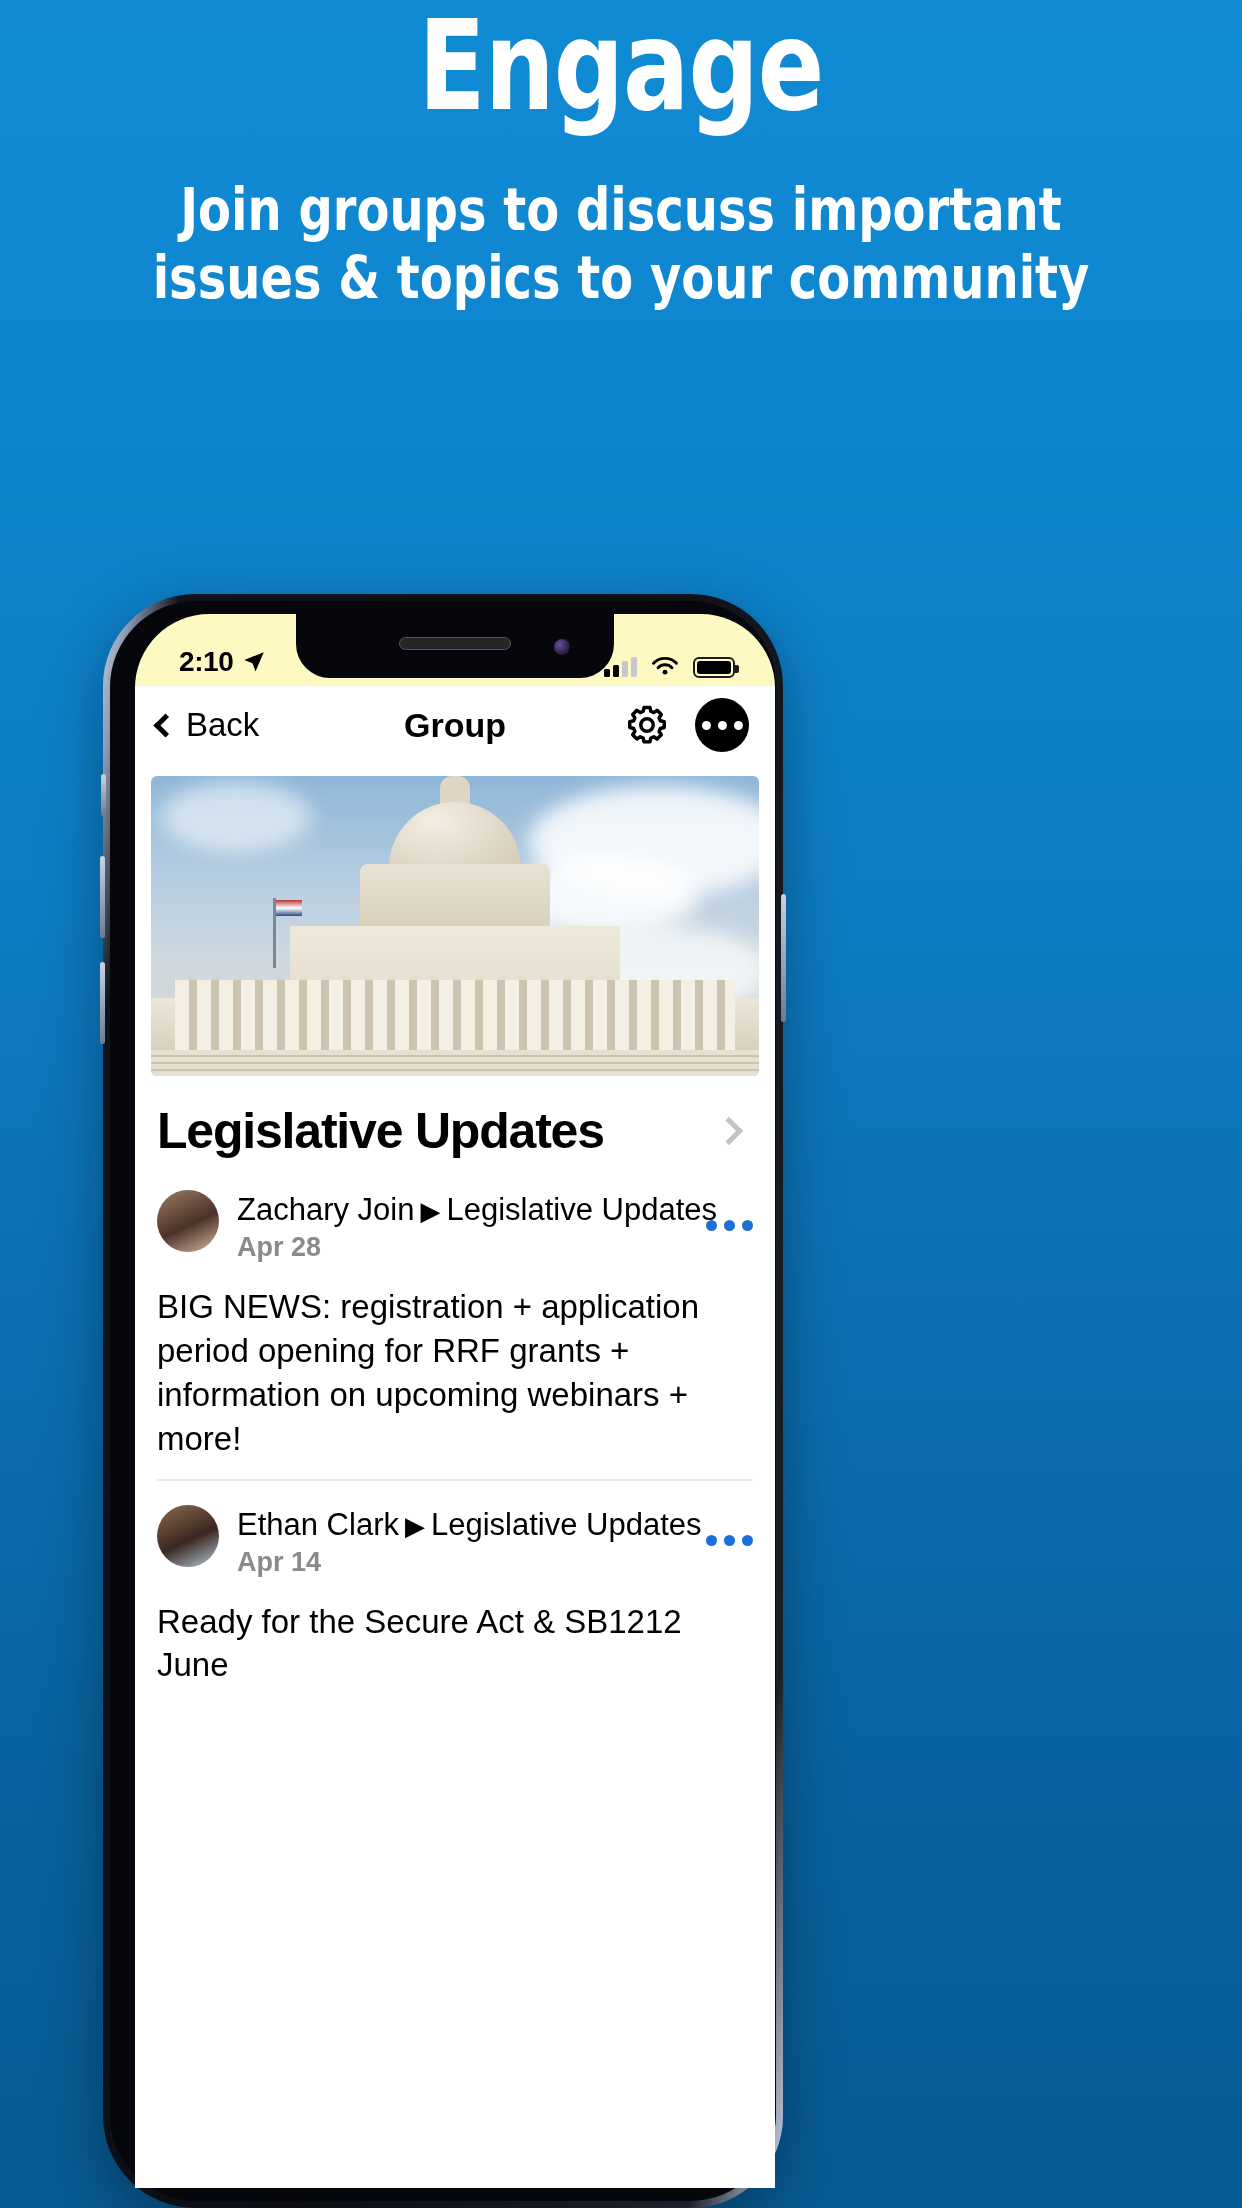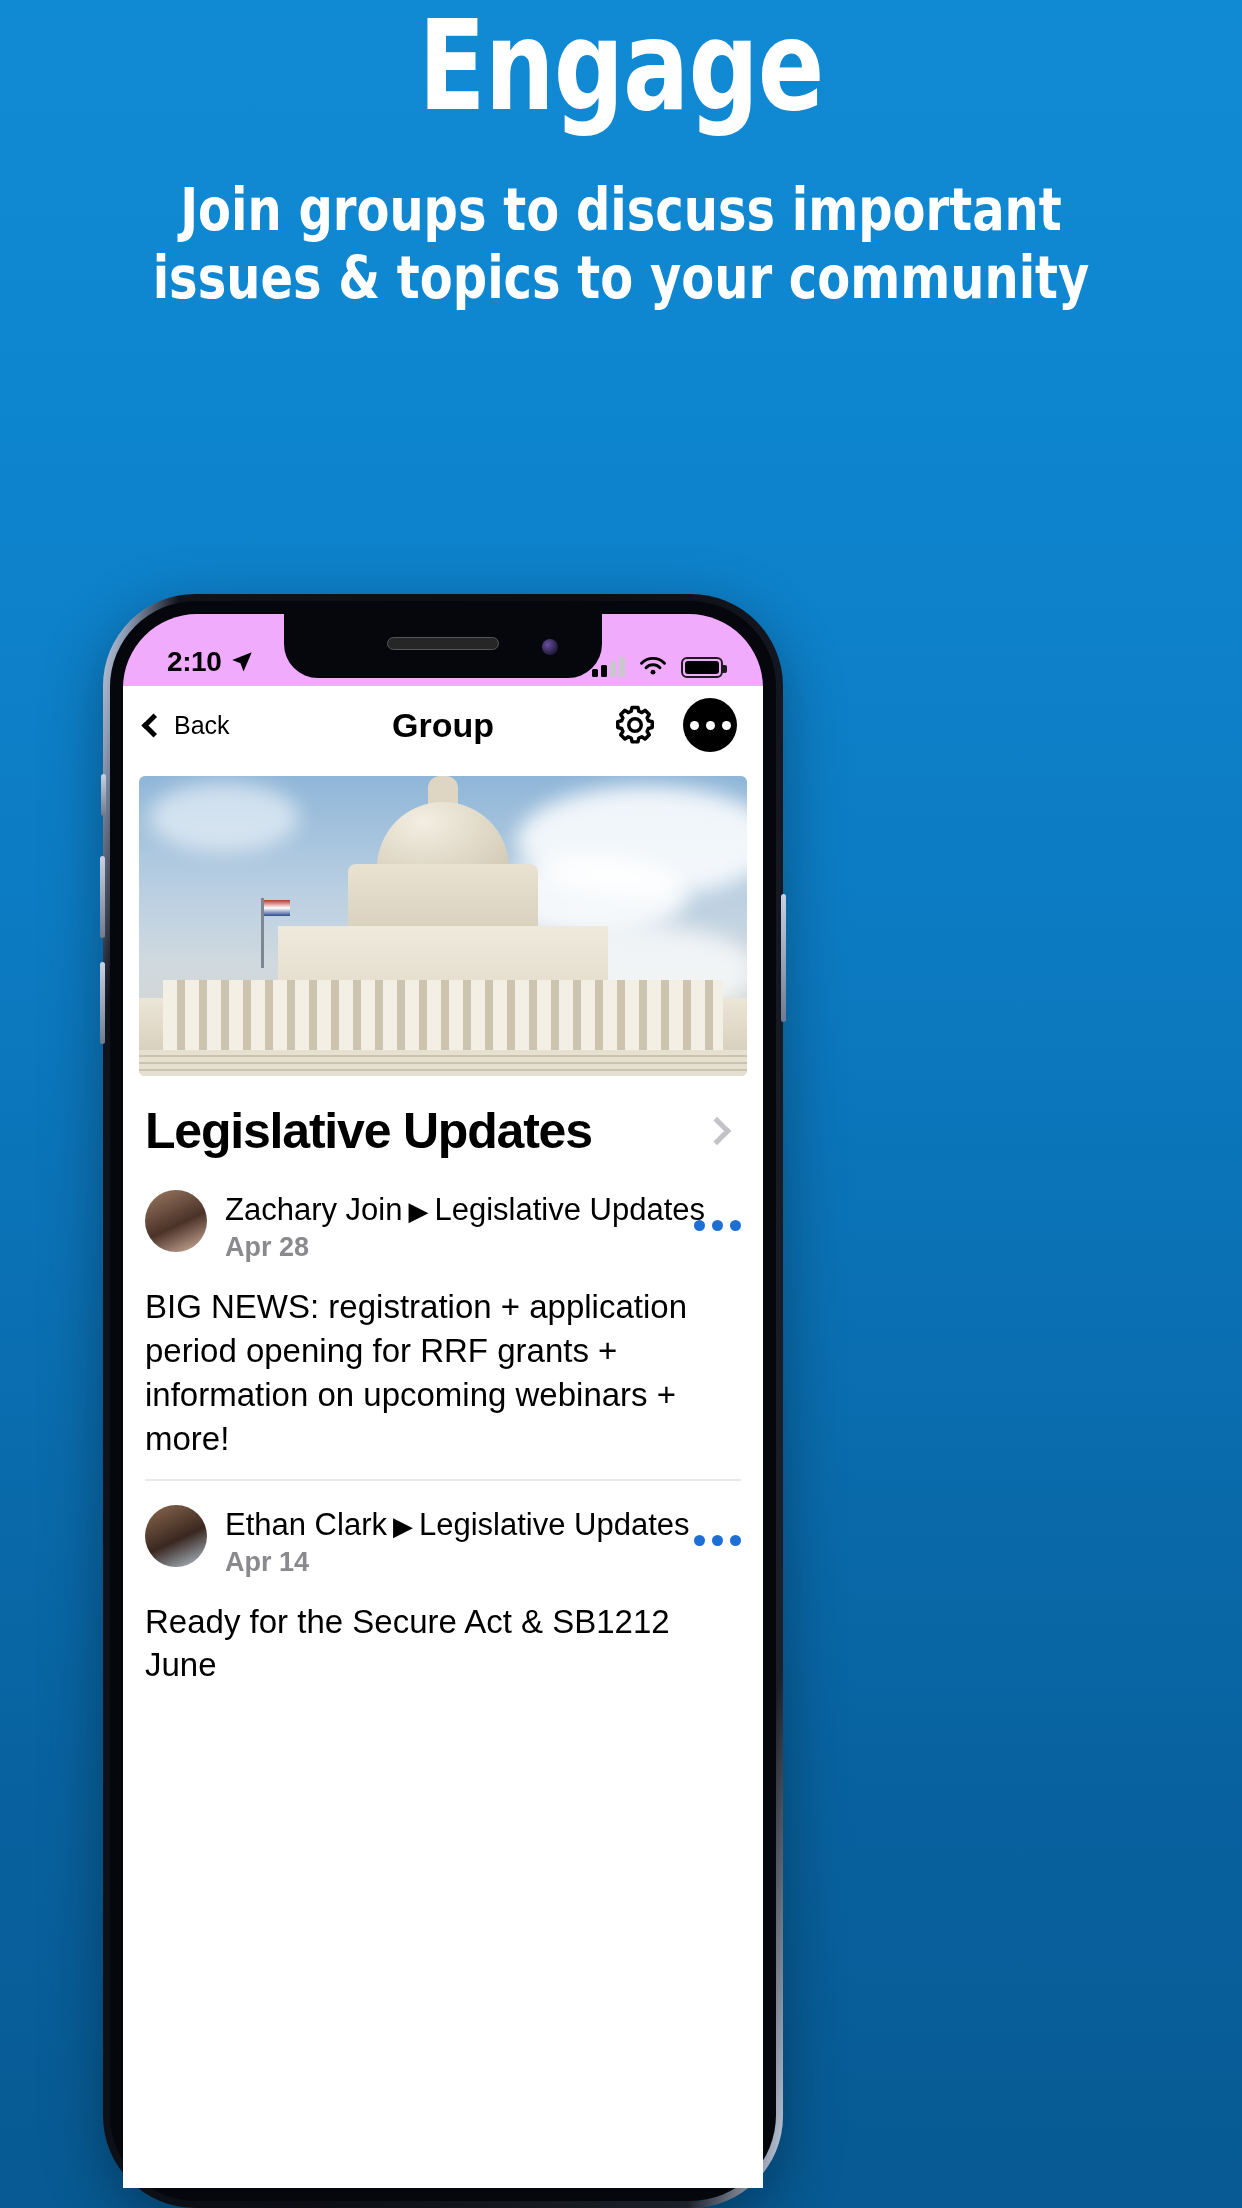--- a/index.html
+++ b/index.html
@@ -59,24 +59,24 @@
     position: absolute; width: 5px; border-radius: 3px;
     background: linear-gradient(180deg,#c8d2e3,#6d7a90);
   }
   .btn-silent { left: -2px; top: 180px; height: 42px; }
   .btn-vup    { left: -3px; top: 262px; height: 82px; }
   .btn-vdown  { left: -3px; top: 368px; height: 82px; }
   .btn-power  { right: -3px; top: 300px; height: 128px; }
 
   .screen {
     position: absolute;
-    left: 20px; top: 20px;
+    left: 32px; top: 20px;
     width: 640px; height: 1574px;
     border-radius: 74px 74px 0 0;
-    background: #f0abfc;
+    background: #fef9c3;
     overflow: hidden;
     padding-left: 22px;
   }
   .notch {
     position: absolute; top: 0; left: 50%;
     transform: translateX(-50%);
     width: 318px; height: 64px;
     background: #05070c;
     border-radius: 0 0 34px 34px;
     z-index: 20;
@@ -126,21 +126,21 @@
 
   
   .navbar {
     position: absolute; top: 72px; left: 0; width: 640px; height: 78px;
     display: flex; align-items: center; padding: 0 26px 0 22px;
     background: #fff;
     z-index: 14;
   }
   .nav-back {
     display: flex; align-items: center; gap: 10px;
-    font-size: 25px; color: #000; font-weight: 400;
+    font-size: 33px; color: #000; font-weight: 400;
   }
   .chev {
     width: 17px; height: 17px;
     border-left: 5px solid #000; border-bottom: 5px solid #000;
     transform: rotate(45deg); margin-right: 2px;
   }
   .nav-title {
     position: absolute; left: 0; width: 640px; text-align: center;
     font-size: 34px; font-weight: 700; color: #000; pointer-events: none;
   }

